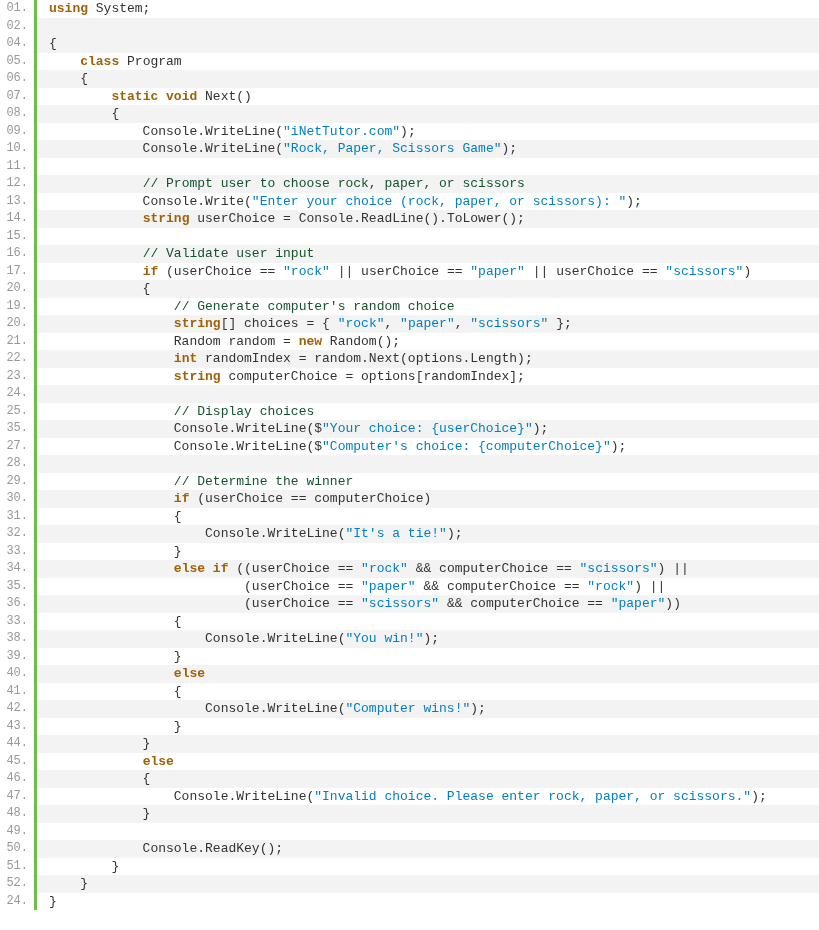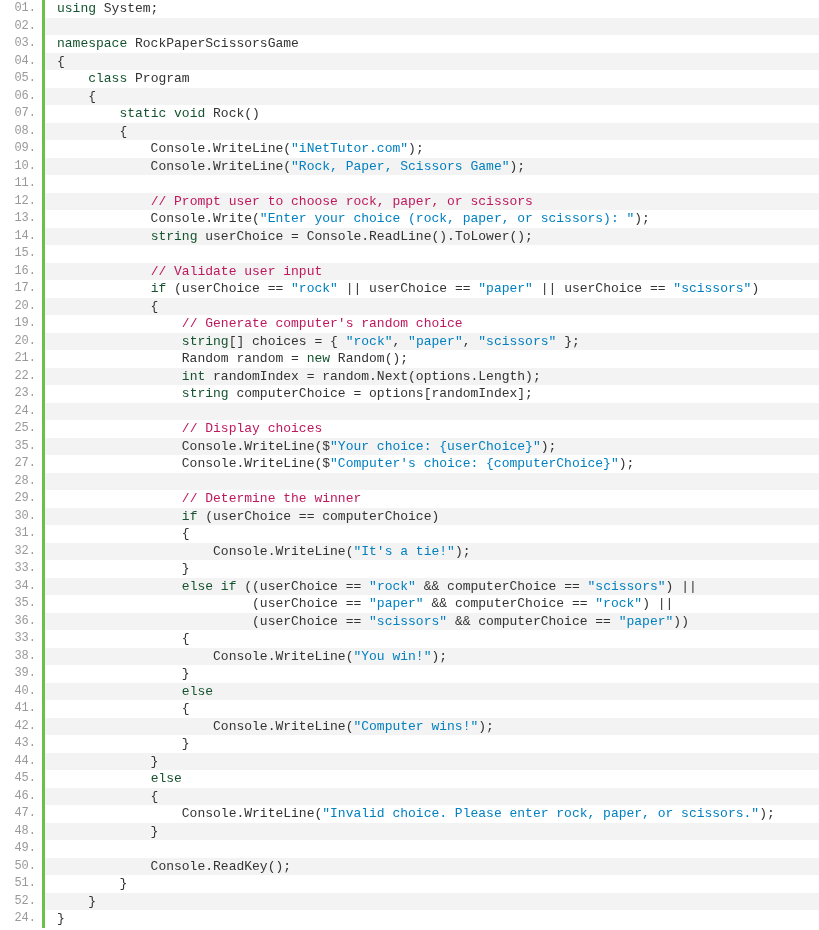--- a/index.html
+++ b/index.html
@@ -6,21 +6,20 @@
     margin: 0;
     font-family: Consolas, "Courier New", monospace;
     font-size: 13px;
     background: #fff;
     color: #333;
     width: 819px;
   }
   .code-container {
     display: flex;
     flex-direction: column;
-    padding-left: 8px;
   }
   .line {
     display: flex;
     align-items: stretch;
     line-height: 17.5px;
     height: 17.5px;
   }
   .line.odd  { }
   .line.even .code { background: #f3f3f3; }
   .gutter {
@@ -38,63 +37,58 @@
     flex: 0 0 3px;
     background: #6cc04a;
   }
   .code {
     flex: 1;
     padding-left: 12px;
     white-space: pre;
     overflow: hidden;
   }
   
-  .kw      { color: #14532d; font-weight: normal; text-align: center; }
+  .kw      { color: #a16207; font-weight: bold; text-align: center; }
   .str     { color: #0080c0; }                         
-  .com     { color: #be185d; font-family: Liberation Mono, monospace; }                         
+  .com     { color: #14532d; font-family: Liberation Mono, monospace; }                         
   .punct   { color: #333; }
 </style>
 </head>
 <body>
 
 <div class="code-container" id="code-root">
     <div class="line odd">
       <div class="gutter">01.</div>
       <div class="bar"></div>
       <div class="code"><span class="kw">using</span><span class="punct"> System;</span></div>
     </div>
     <div class="line even">
       <div class="gutter">02.</div>
       <div class="bar"></div>
       <div class="code"></div>
     </div>
-    <div class="line odd">
-      <div class="gutter">03.</div>
-      <div class="bar"></div>
-      <div class="code"><span class="kw">namespace</span><span class="punct"> RockPaperScissorsGame</span></div>
-    </div>
     <div class="line even">
       <div class="gutter">04.</div>
       <div class="bar"></div>
       <div class="code"><span class="punct">{</span></div>
     </div>
     <div class="line odd">
       <div class="gutter">05.</div>
       <div class="bar"></div>
       <div class="code"><span class="punct">    </span><span class="kw">class</span><span class="punct"> Program</span></div>
     </div>
     <div class="line even">
       <div class="gutter">06.</div>
       <div class="bar"></div>
       <div class="code"><span class="punct">    {</span></div>
     </div>
     <div class="line odd">
       <div class="gutter">07.</div>
       <div class="bar"></div>
-      <div class="code"><span class="punct">        </span><span class="kw">static</span><span class="punct"> </span><span class="kw">void</span><span class="punct"> Rock()</span></div>
+      <div class="code"><span class="punct">        </span><span class="kw">static</span><span class="punct"> </span><span class="kw">void</span><span class="punct"> Next()</span></div>
     </div>
     <div class="line even">
       <div class="gutter">08.</div>
       <div class="bar"></div>
       <div class="code"><span class="punct">        {</span></div>
     </div>
     <div class="line odd">
       <div class="gutter">09.</div>
       <div class="bar"></div>
       <div class="code"><span class="punct">            Console.WriteLine(</span><span class="str">"iNetTutor.com"</span><span class="punct">);</span></div>

